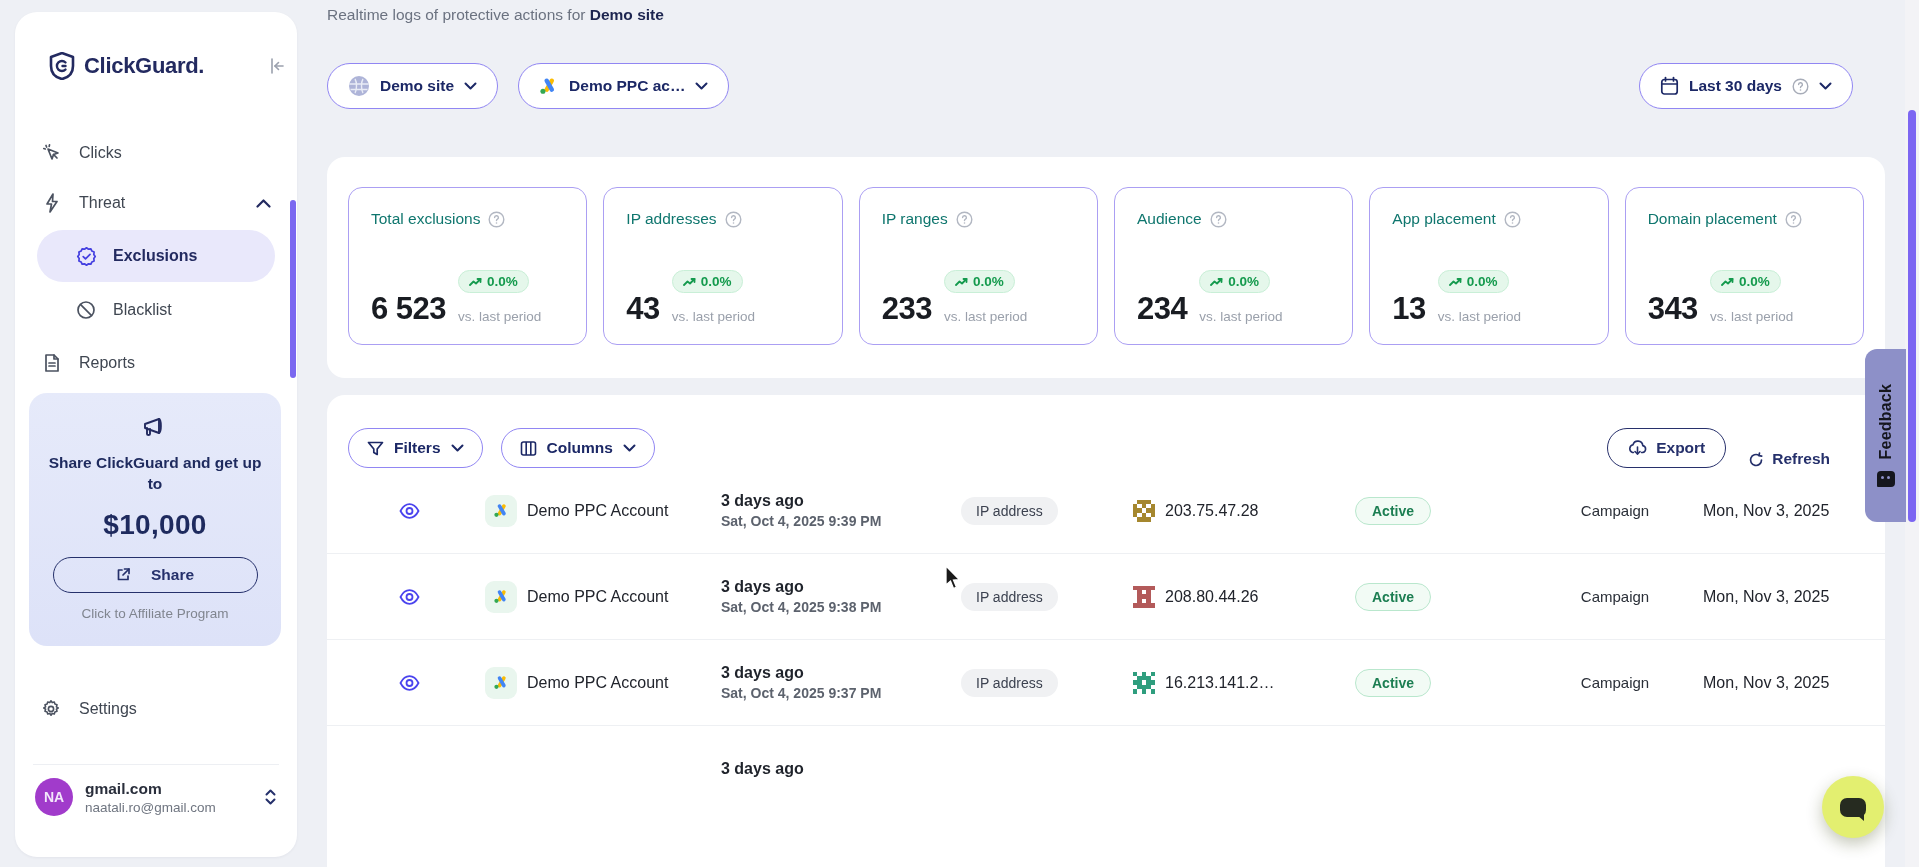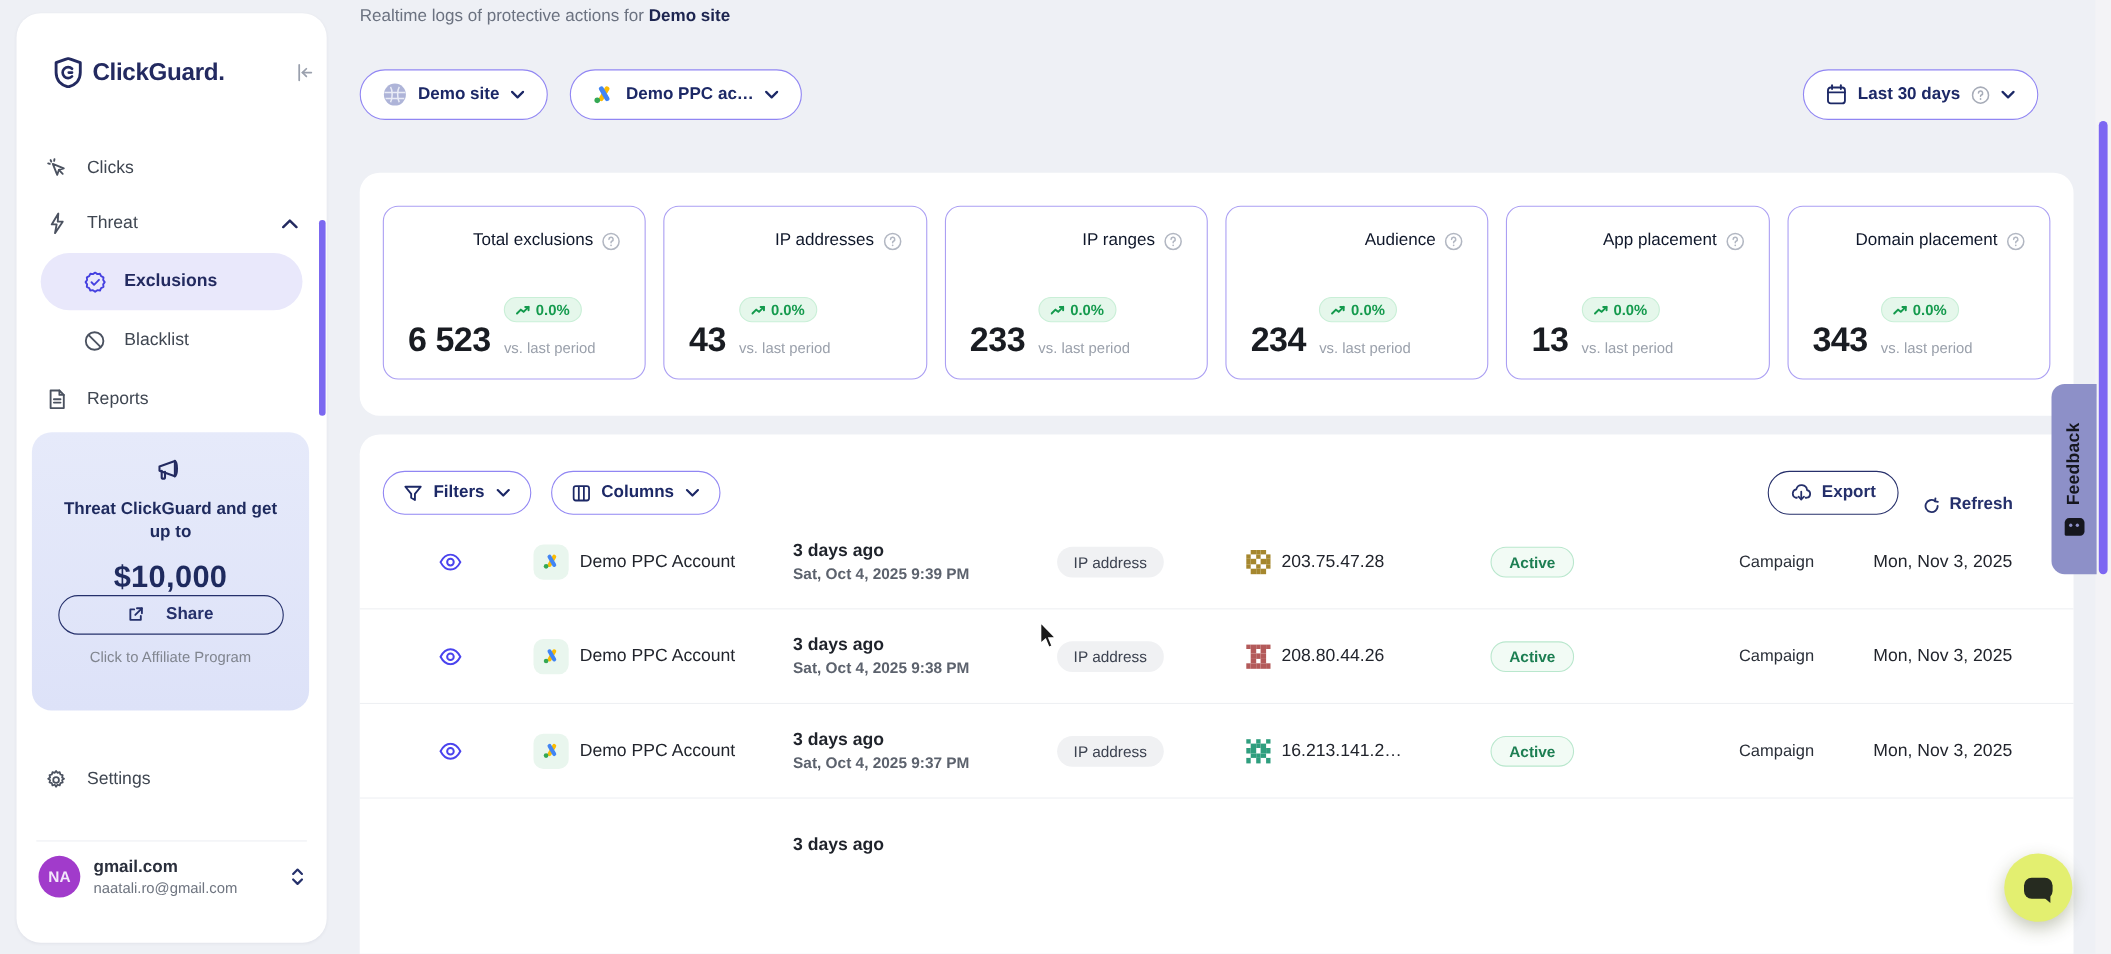--- a/index.html
+++ b/index.html
@@ -25,21 +25,21 @@
   .nav-sub.selected { background:#e9e8fb; color:#232a60; font-weight:600; }
   .nav-sub.selected .nicon { color:#4540e0; }
   .side-scroll-thumb { position:absolute; right:1px; top:188px; width:6px; height:178px;
     background:#7b68f0; border-radius:3px; }
 
   .promo-card { position:absolute; left:14px; top:381px; width:252px; height:253px;
     background:linear-gradient(180deg,#e6eafa 0%,#dde2f8 100%); border-radius:18px;
     text-align:center; padding:22px 18px; color:#1e2a5e; }
   .promo-card .megaphone { display:flex; justify-content:center; margin-bottom:12px; }
   .promo-line { font-size:15.5px; font-weight:600; line-height:1.35; }
-  .promo-amount { font-size:28px; font-weight:700; margin:14px 0 0; letter-spacing:.3px; }
+  .promo-amount { font-size:28px; font-weight:700; margin:14px 0 16px; letter-spacing:.3px; }
   .share-btn { width:205px; height:36px; margin:0 auto; border:1.4px solid #25306b; border-radius:18px;
     display:flex; align-items:center; justify-content:center; gap:20px; font-size:15.5px; font-weight:600;
     color:#25306b; background:transparent; cursor:pointer; }
   .promo-caption { margin-top:13px; font-size:13.5px; color:#80858f; font-weight:400; }
 
   .settings-row { position:absolute; left:0; top:672px; width:100%; display:flex; align-items:center;
     padding:0 26px; height:50px; font-size:16px; color:#3f4651; cursor:pointer; }
   .settings-row .nicon { width:22px; margin-right:16px; color:#4b5260; }
   .account-divider { position:absolute; left:18px; right:18px; top:752px; height:1px; background:#edeff3; }
   .account-row { position:absolute; left:0; top:766px; width:100%; display:flex; align-items:center;
@@ -57,21 +57,21 @@
   .pill { display:inline-flex; align-items:center; gap:10px; height:46px; padding:0 20px;
     border:1.4px solid #9186f3; border-radius:23px; background:#fff; color:#1c2866;
     font-size:15.5px; font-weight:600; cursor:pointer; }
   .selector-row { position:absolute; left:327px; top:63px; display:flex; gap:20px; }
   .daterange { position:absolute; right:66px; top:63px; }
 
   .panel { position:absolute; left:327px; width:1558px; background:#fff; border-radius:18px; }
   .panel-stats { top:157px; height:221px; }
   .cards { display:flex; gap:16px; padding:30px 21px 0; }
   .stat-card { flex:1; height:158px; border:1.3px solid #ab9ff3; border-radius:14px; padding:22px 22px; }
-  .stat-title { display:flex; align-items:center; gap:8px; font-size:15.5px; font-weight:500; color:#0f172a;justify-content:flex-end; }
+  .stat-title { display:flex; align-items:center; gap:8px; font-size:15.5px; font-weight:500; color:#0f766e; }
   .stat-bottom { display:flex; align-items:flex-end; gap:12px; margin-top:42px; }
   .stat-value { font-size:31px; font-weight:700; color:#191c22; letter-spacing:-.5px; line-height:1; }
   .delta-badge { display:inline-flex; align-items:center; gap:5px; background:#e5f7eb; color:#149a4d;
     border:1px solid #c9efd7; border-radius:13px; font-size:13.5px; font-weight:600; padding:3px 10px; }
   .stat-caption { font-size:13.5px; color:#9aa0ab; margin-top:16px; }
 
   .panel-table { top:395px; height:480px; border-bottom-left-radius:0; border-bottom-right-radius:0; }
   .toolbar { display:flex; align-items:center; padding:33px 49px 0 21px; }
   .toolbar .pill { height:40px; padding:0 18px; font-size:15.5px; }
   .toolbar .gap { width:18px; }
@@ -215,21 +215,21 @@
   <div class="side-scroll-thumb"></div>
 
   <div class="promo-card">
     <span class="megaphone">
       <svg width="30" height="26" viewBox="0 0 30 26" fill="none" stroke="#232a60" stroke-width="1.9" stroke-linejoin="round" stroke-linecap="round">
         <path d="M5 9 L19 4 V18 L5 13 Z"></path>
           <path d="M19 4 C21.5 5 21.5 17 19 18"></path>
         <path d="M7 13 V19 C7 20.5 10 20.5 10 19 V14"></path>
       </svg>
     </span>
-    <div class="promo-line">Threat ClickGuard and get up to</div>
+    <div class="promo-line">Share ClickGuard and get up to</div>
     <div class="promo-amount">$10,000</div>
     <button class="share-btn">
       <span>
         <svg width="15" height="15" viewBox="0 0 15 15" fill="none" stroke="#25306b" stroke-width="1.7" stroke-linecap="round" stroke-linejoin="round">
           <path d="M6 3 H2.5 V12.5 H12 V9"></path>
             <path d="M8.5 2 H13 V6.5"></path>
             <path d="M13 2 L7 8"></path>
         </svg>
       </span>
       <span>Share</span>

